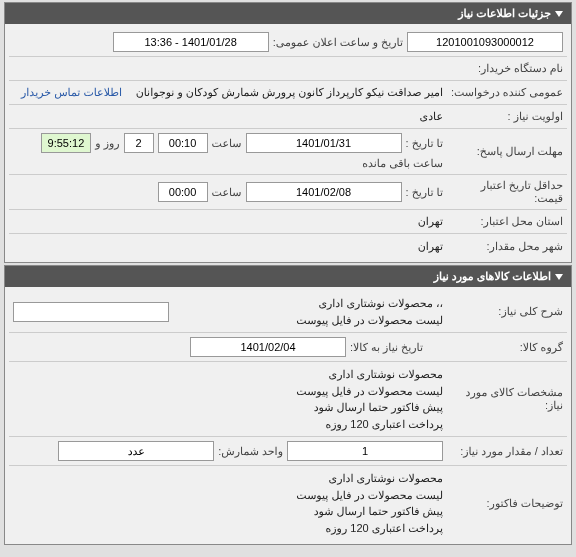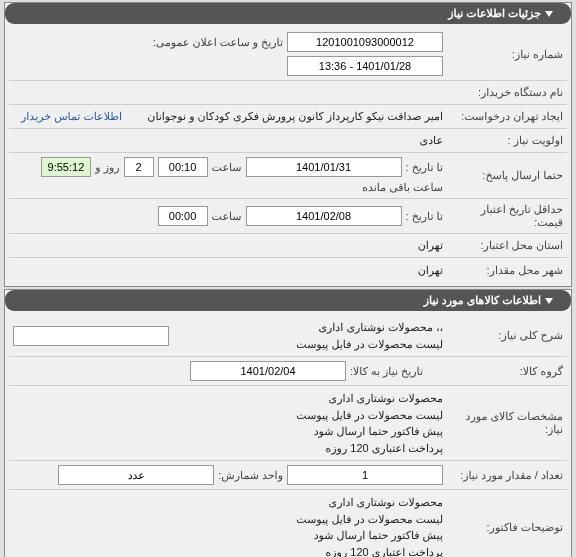--- a/index.html
+++ b/index.html
@@ -17,26 +17,25 @@
   overflow: hidden;
 }
 .panel {
   border: 1px solid #888;
   margin: 2px 4px;
   background: #f5f5f5;
 }
 .panel-header {
   background: #555;
   color: #fff;
-  padding: 4px 18px;
+  padding: 4px 8px;
   font-weight: bold;
   display: flex;
   align-items: center;
   gap: 4px;
-  border-radius: 9px;
 }
 .panel-header .collapse-icon {
   width: 0;
   height: 0;
   border-left: 4px solid transparent;
   border-right: 4px solid transparent;
   border-top: 6px solid #fff;
 }
 .panel-body {
   padding: 4px;
@@ -110,49 +109,48 @@
 <body>
 
 <div class="panel">
   <div class="panel-header">
     <span class="collapse-icon"></span>
     <span>جزئیات اطلاعات نیاز</span>
   </div>
   <div class="panel-body">
 
     <div class="row">
-      <div class="label">شماره نیاز:</div>
       <div class="value-area">
         <input class="input-box input-wide" value="1201001093000012" style="">
         <span class="sub-label">تاریخ و ساعت اعلان عمومی:</span>
         <input class="input-box input-wide" value="1401/01/28 - 13:36" style="">
       </div>
     </div>
 
     <div class="row">
       <div class="label">نام دستگاه خریدار:</div>
     </div>
 
     <div class="row">
-      <div class="label">ایجاد تهران درخواست:</div>
-      <div class="value-area">
-        <span class="text-val">امیر صداقت نیکو کارپرداز کانون پرورش فکری کودکان و نوجوانان</span>
+      <div class="label">عمومی کننده درخواست:</div>
+      <div class="value-area">
+        <span class="text-val">امیر صداقت نیکو کارپرداز کانون پرورش شمارش کودکان و نوجوانان</span>
         <a class="contact-link">اطلاعات تماس خریدار</a>
       </div>
     </div>
 
     <div class="row">
       <div class="label">اولویت نیاز :</div>
       <div class="value-area">
         <span class="text-val">عادی</span>
       </div>
     </div>
 
     <div class="row">
-      <div class="label">حتما ارسال پاسخ:</div>
+      <div class="label">مهلت ارسال پاسخ:</div>
       <div class="value-area">
         <span class="sub-label">تا تاریخ :</span>
         <input class="input-box" value="1401/01/31" style="">
         <span class="sub-label">ساعت</span>
         <input class="input-box input-narrow" value="00:10" style="">
         <input class="input-box input-small" value="2" style="">
         <span class="sub-label">روز و</span>
         <input class="input-box input-narrow" style="background: rgb(223, 247, 208);" value="09:55:12">
         <span class="sub-label">ساعت باقی مانده</span>
       </div>

